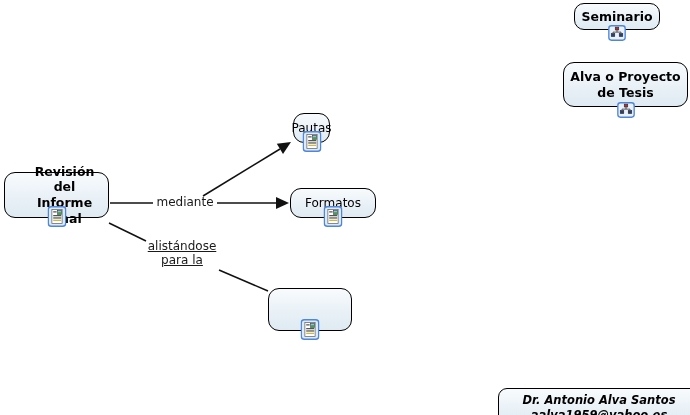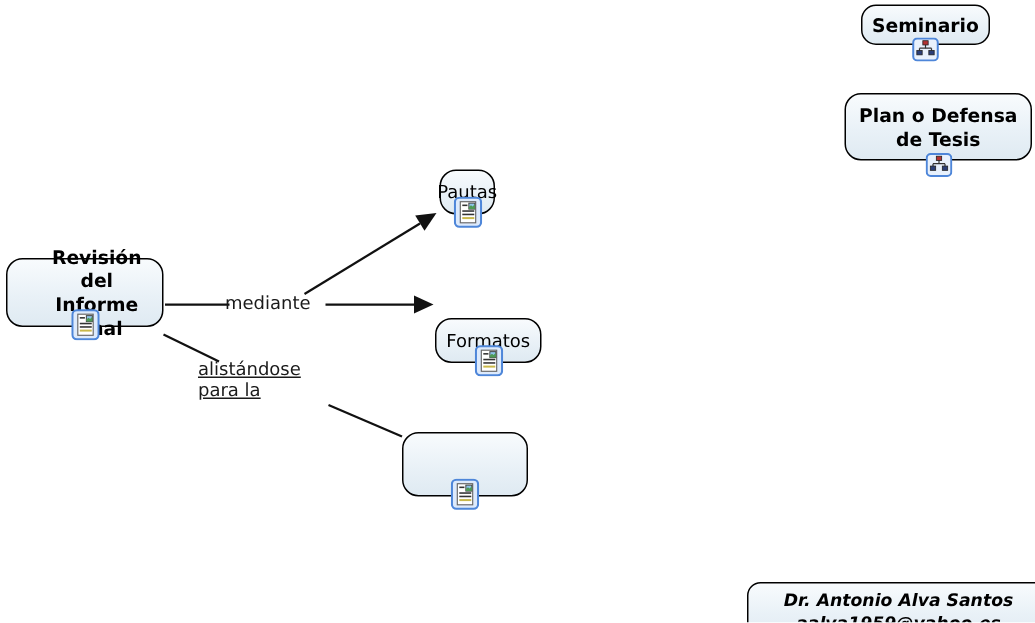--- a/index.html
+++ b/index.html
@@ -34,21 +34,21 @@
     left:50%;bottom:-10px;
     transform:translateX(-50%);
     line-height:0;
     display:block;
   }
   .linking-phrase{
     position:absolute;
     color:#1a1a1a;
     font-size:12px;
     line-height:1.18;
-    text-align:left;
+    text-align:center;
     white-space:pre-line;
   }
 </style>
 </head>
 <body>
 
 <div class="canvas">
 
   <svg class="connectors" width="690" height="415" viewBox="0 0 690 415">
 
@@ -91,21 +91,21 @@
         <rect x="10.6" y="4.6" width="4.2" height="4.2" fill="#8ec4ea" stroke="#444" stroke-width="0.7"></rect>
         <path d="M10.6 7.4 l1.5-1.4 1.1 0.9 1.6-1.5 v3.4 h-4.2 z" fill="#4e9a55"></path>
         <rect x="6" y="5.6" width="3.6" height="1.1" fill="#333"></rect>
         <rect x="6" y="9.6" width="8.4" height="1.1" fill="#333"></rect>
         <rect x="6" y="12" width="8.4" height="1.1" fill="#333"></rect>
         <rect x="6" y="14.4" width="8.4" height="1.4" fill="#c9b84a"></rect>
       </svg>
     </span>
   </div>
 
-  <div class="node" style="left:290px;top:188px;width:71px;height:30px;margin-top:24px;">
+  <div class="node" style="left:290px;top:188px;width:86px;height:30px;">
     <span class="node-label">Formatos</span>
     <span class="res-icon">
       <svg width="19" height="21" viewBox="0 0 20 22">
         <rect x="0.8" y="0.8" width="18.4" height="20.4" rx="3.2" fill="#ddeafc" stroke="#4e86d9" stroke-width="1.5"></rect>
         <rect x="4.6" y="3.6" width="10.8" height="14.8" fill="#ffffff" stroke="#666" stroke-width="0.8"></rect>
         <rect x="10.6" y="4.6" width="4.2" height="4.2" fill="#8ec4ea" stroke="#444" stroke-width="0.7"></rect>
         <path d="M10.6 7.4 l1.5-1.4 1.1 0.9 1.6-1.5 v3.4 h-4.2 z" fill="#4e9a55"></path>
         <rect x="6" y="5.6" width="3.6" height="1.1" fill="#333"></rect>
         <rect x="6" y="9.6" width="8.4" height="1.1" fill="#333"></rect>
         <rect x="6" y="12" width="8.4" height="1.1" fill="#333"></rect>
@@ -139,21 +139,21 @@
         <line x1="5.5" y1="8" x2="5.5" y2="10" stroke="#333" stroke-width="0.9"></line>
         <line x1="14.5" y1="8" x2="14.5" y2="10" stroke="#333" stroke-width="0.9"></line>
         <rect x="8" y="2.4" width="4" height="3.2" fill="#b23131" stroke="#222" stroke-width="0.6"></rect>
         <rect x="3.5" y="9.8" width="4" height="3.2" fill="#2b3f77" stroke="#222" stroke-width="0.6"></rect>
         <rect x="12.5" y="9.8" width="4" height="3.2" fill="#2b3f77" stroke="#222" stroke-width="0.6"></rect>
       </svg>
     </span>
   </div>
 
   <div class="node bold" style="left:563px;top:62px;width:125px;height:45px;">
-    <span class="node-label">Plan o Defensa
+    <span class="node-label">Alva o Proyecto
 de Tesis</span>
     <span class="res-icon" style="bottom:-12px;">
       <svg width="18" height="16" viewBox="0 0 20 18">
         <rect x="0.8" y="0.8" width="18.4" height="16.4" rx="3" fill="#e8f1fc" stroke="#4e86d9" stroke-width="1.5"></rect>
         <line x1="10" y1="5" x2="10" y2="8" stroke="#333" stroke-width="0.9"></line>
         <line x1="5.5" y1="8" x2="14.5" y2="8" stroke="#333" stroke-width="0.9"></line>
         <line x1="5.5" y1="8" x2="5.5" y2="10" stroke="#333" stroke-width="0.9"></line>
         <line x1="14.5" y1="8" x2="14.5" y2="10" stroke="#333" stroke-width="0.9"></line>
         <rect x="8" y="2.4" width="4" height="3.2" fill="#b23131" stroke="#222" stroke-width="0.6"></rect>
         <rect x="3.5" y="9.8" width="4" height="3.2" fill="#2b3f77" stroke="#222" stroke-width="0.6"></rect>

